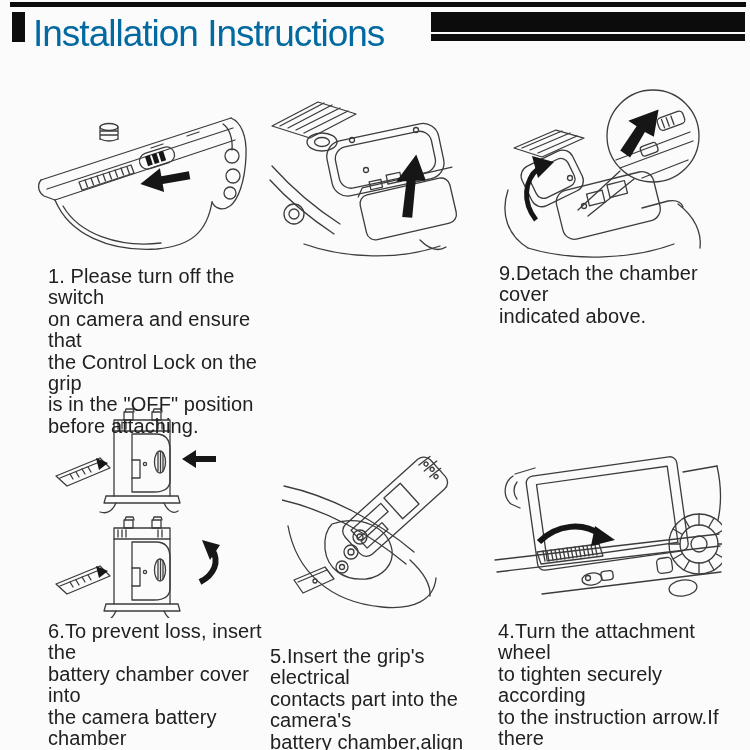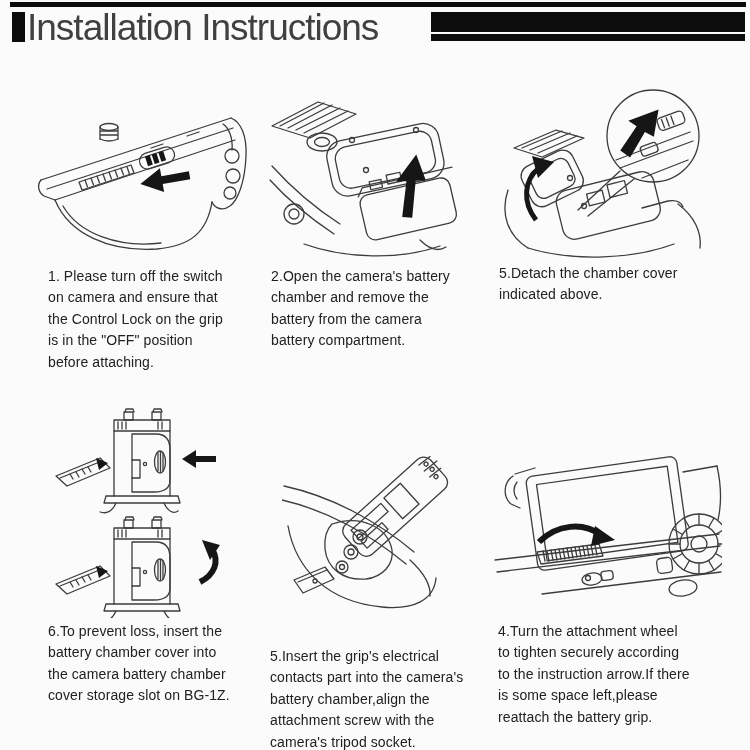--- a/index.html
+++ b/index.html
@@ -3,27 +3,27 @@
 <meta charset="utf-8">
 <style>
   html,body { margin:0; padding:0; background:#e8e8e8; }
   .page {
     position:relative; width:750px; height:750px; background:#fbfbfb;
     overflow:hidden; font-family:"Liberation Sans", sans-serif;
   }
   
   .hdr-top   { position:absolute; left:10px; top:2px;  width:736px; height:5px;  background:#0c0c0c; }
   .hdr-sq    { position:absolute; left:12px; top:12px; width:13px;  height:30px; background:#0c0c0c; }
-  .hdr-title { position:absolute; left:27px; top:7px;  margin:0; font-size:37px; font-weight:400;
-               letter-spacing:-1px; color:#404040; white-space:nowrap; }
+  .hdr-title { position:absolute; left:27px; top:7px;  margin:6px; font-size:37px; font-weight:400;
+               letter-spacing:-1px; color:#0369a1; white-space:nowrap; }
   .hdr-bar1  { position:absolute; left:431px; top:12px; width:314px; height:20px; background:#0c0c0c; }
   .hdr-bar2  { position:absolute; left:431px; top:34px; width:314px; height:7px;  background:#0c0c0c; }
   
   .fig     { position:absolute; }
-  .caption { position:absolute; margin:0; white-space:pre-line; font-size:14px;
+  .caption { position:absolute; margin:0; white-space:pre-line; font-size:20px;
              line-height:21.4px; color:#212121; letter-spacing:0.1px; }
   svg .ln { stroke:#3c3c3c; fill:none; stroke-width:1.3; stroke-linecap:round; stroke-linejoin:round; }
   svg .fill { fill:#161616; stroke:none; }
 </style>
 </head>
 <body>
 
 <div class="page">
 
   <div class="hdr-top"></div>
@@ -262,25 +262,21 @@
       <path d="M52,100 C70,82 96,80 114,93" stroke="#161616" stroke-width="6" fill="none"></path>
       <polygon class="fill" points="108,84 128,98 104,104"></polygon>
     </svg>
   </div>
 
   <p class="caption" style="left:48px;top:266px;width:210px">1. Please turn off the switch
 on camera and ensure that
 the Control Lock on the grip
 is in the "OFF" position
 before attaching.</p>
-  <p class="caption" style="left:271px;top:266px;width:215px">2.Open the camera's battery
-chamber and remove the
-battery from the camera
-battery compartment.</p>
-  <p class="caption" style="left:499px;top:263px;width:220px">5.Detach the chamber cover
+  <p class="caption" style="left:499px;top:263px;width:220px">9.Detach the chamber cover
 indicated above.</p>
   <p class="caption" style="left:48px;top:621px;width:215px">6.To prevent loss, insert the
 battery chamber cover into
 the camera battery chamber
 cover storage slot on BG-1Z.</p>
   <p class="caption" style="left:270px;top:646px;width:220px">5.Insert the grip's electrical
 contacts part into the camera's
 battery chamber,align the
 attachment screw with the
 camera's tripod socket.</p>

